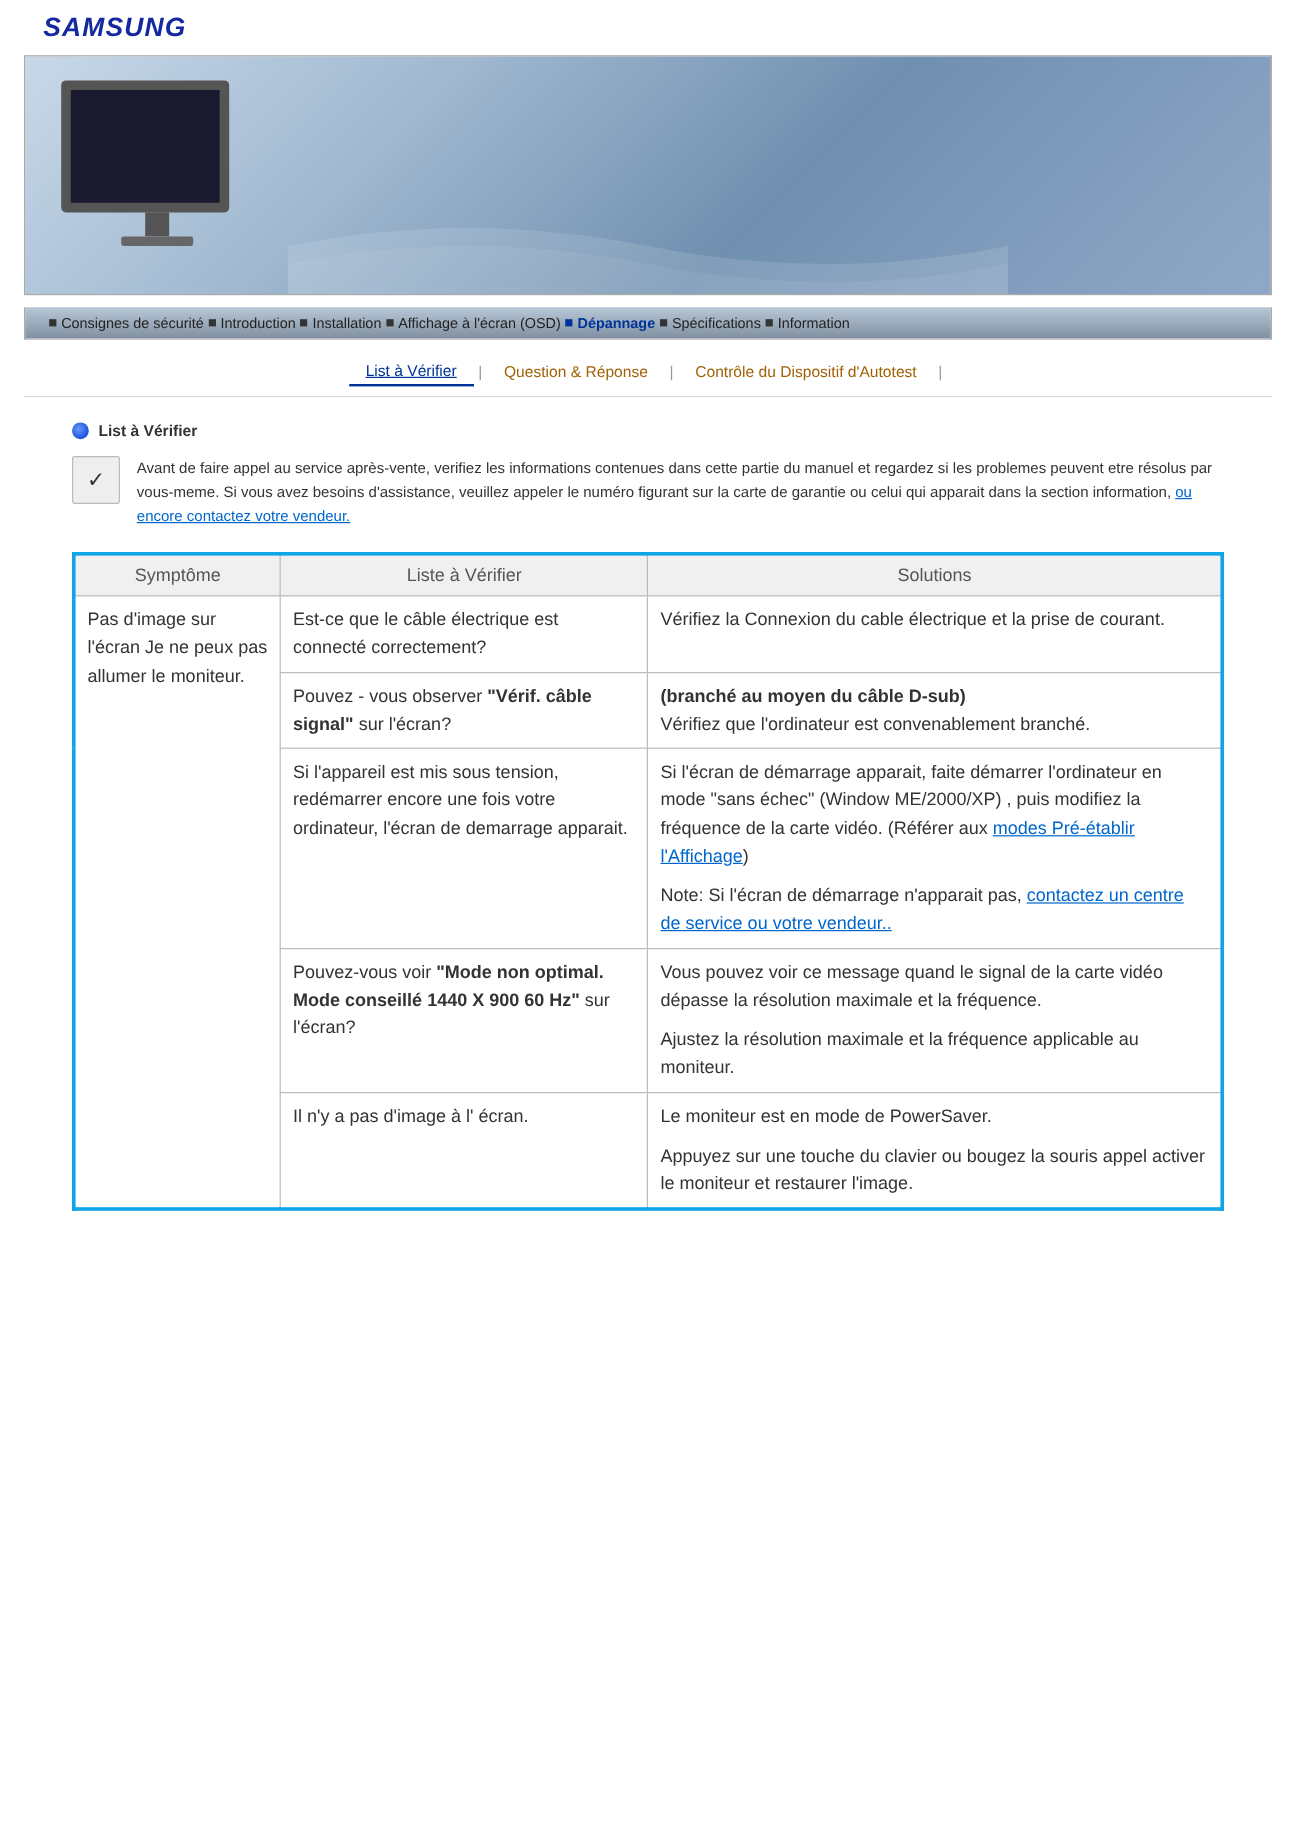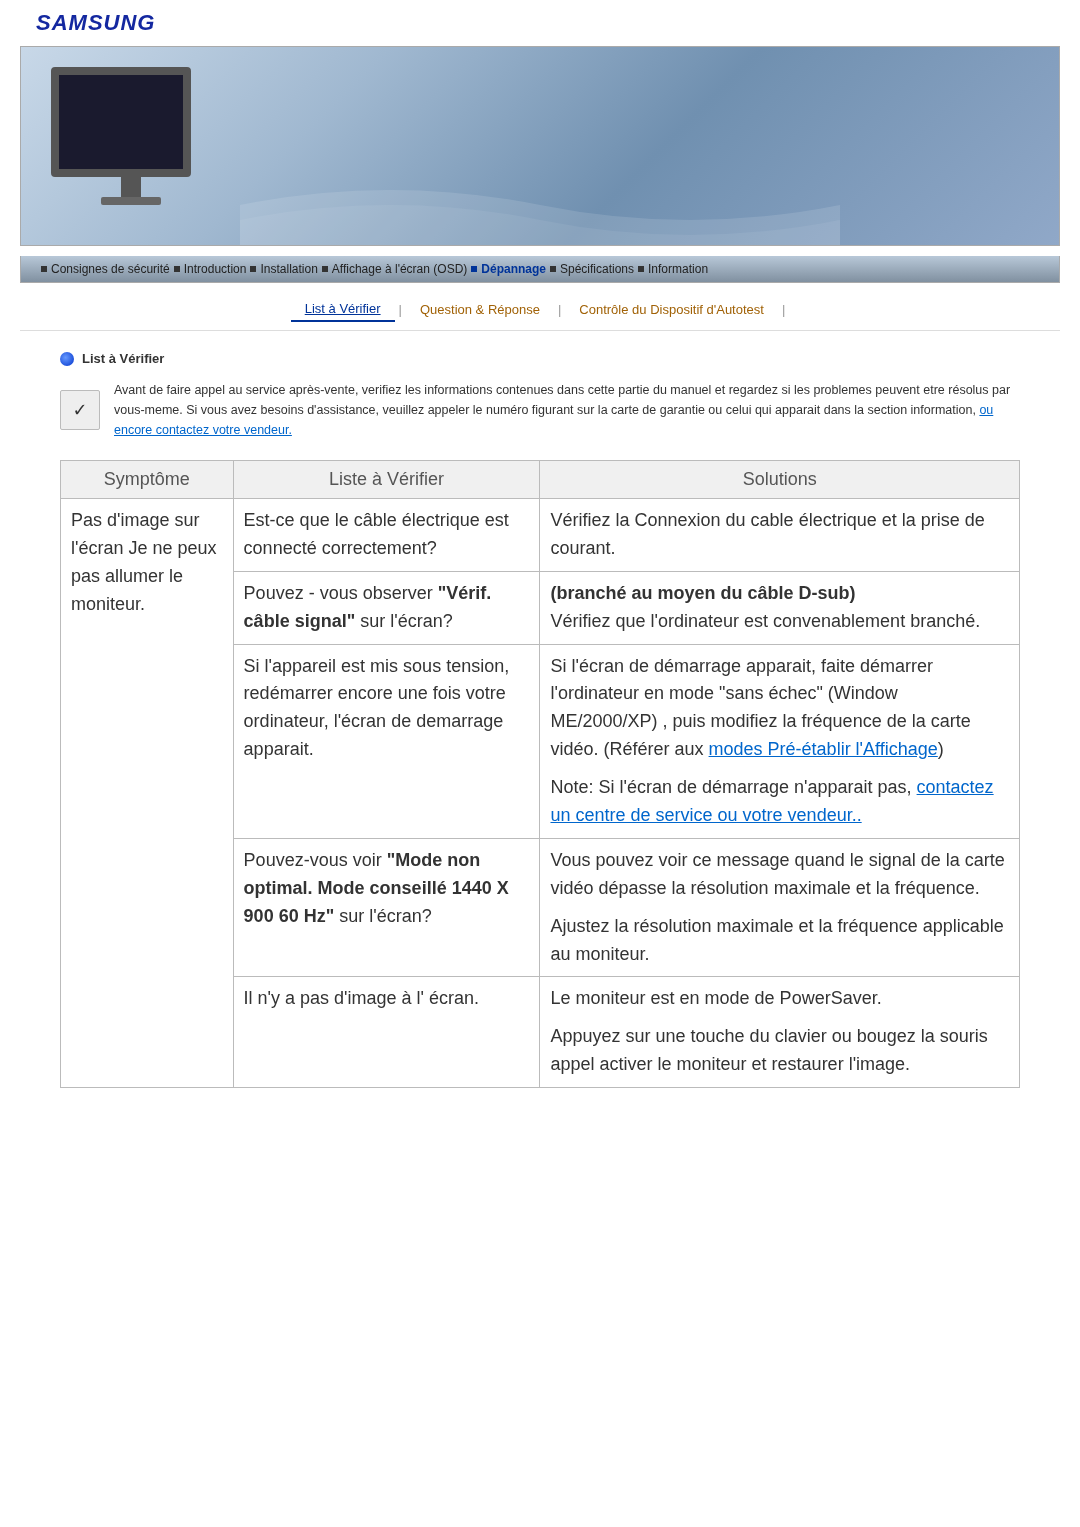--- a/index.html
+++ b/index.html
@@ -154,21 +154,21 @@
       font-size: 13px;
       font-weight: bold;
       color: #333;
     }
 
     
     .intro-block {
       display: flex;
       gap: 14px;
       margin-bottom: 20px;
-      align-items: center;
+      align-items: flex-start;
     }
     .checklist-icon {
       width: 40px;
       height: 40px;
       flex-shrink: 0;
       background: #eee;
       border: 1px solid #bbb;
       border-radius: 2px;
       display: flex;
       align-items: center;
@@ -188,22 +188,22 @@
     }
     .intro-text a {
       color: #0066cc;
       text-decoration: underline;
     }
 
     
     .symptom-table {
       width: 100%;
       border-collapse: collapse;
-      border: 1px solid #0ea5e9;
-      font-size: 18px;
+      border: 3px solid #0ea5e9;
+      font-size: 15px;
       margin-top: 20px;
     }
     .symptom-table th {
       background: #f0f0f0;
       border: 1px solid #bbb;
       padding: 8px 10px;
       font-weight: normal;
       color: #555;
       text-align: center;
     }

